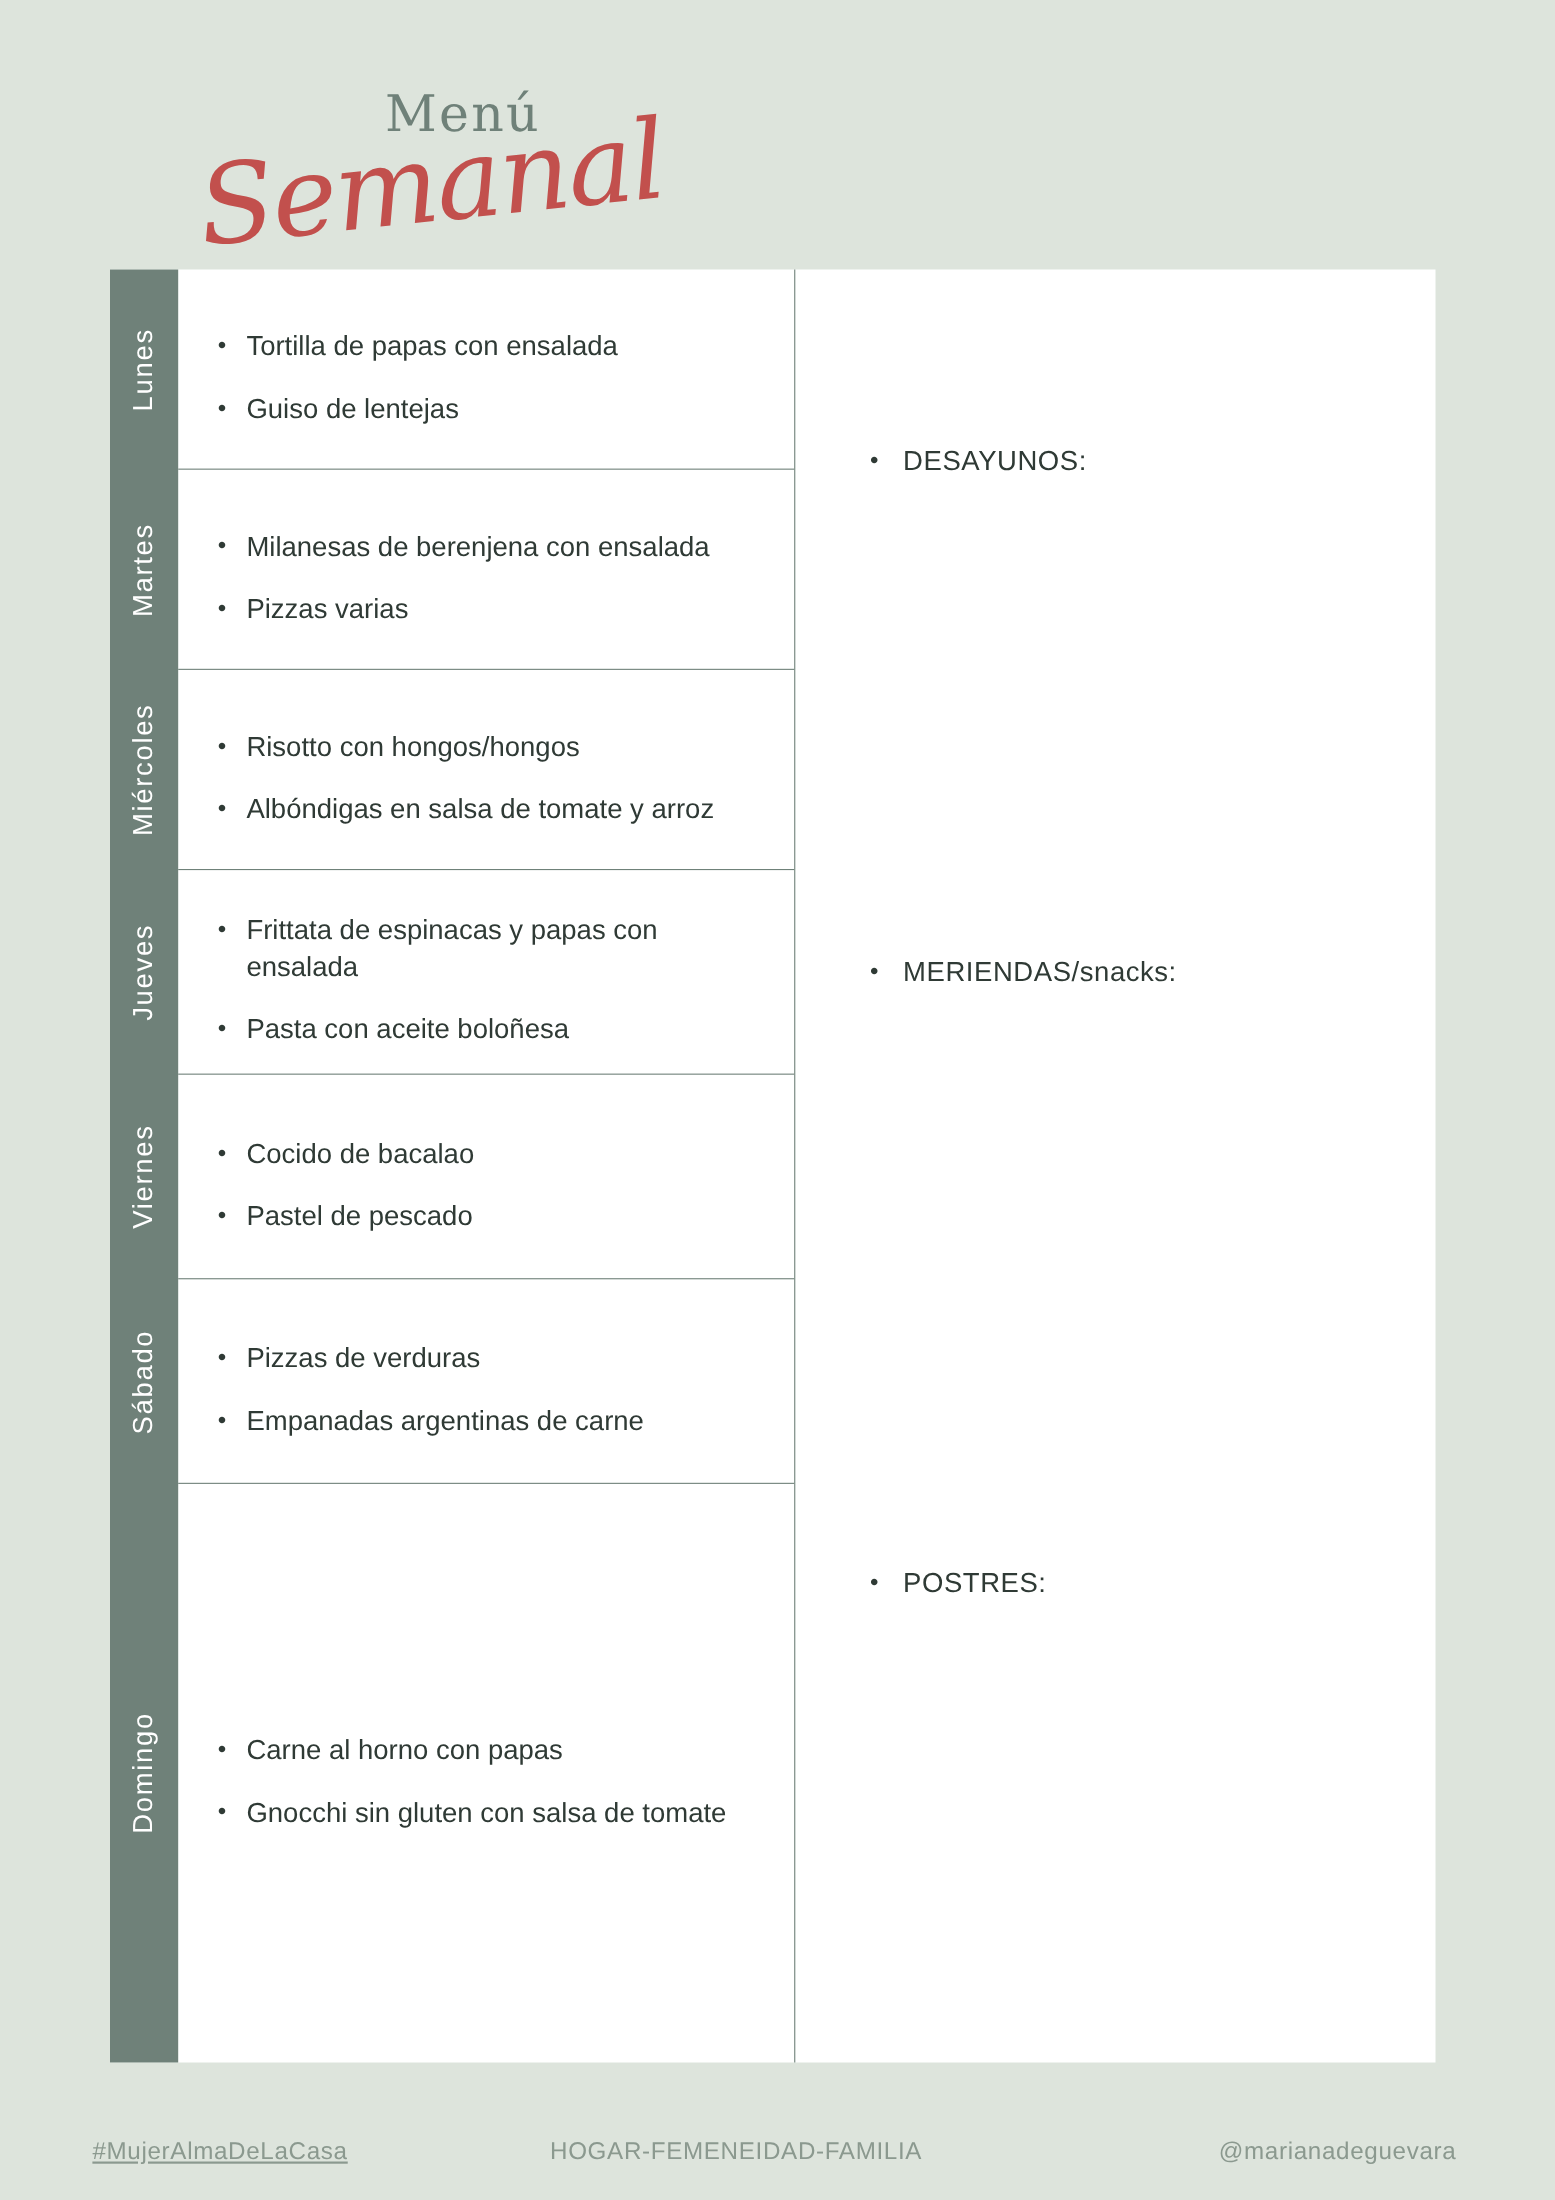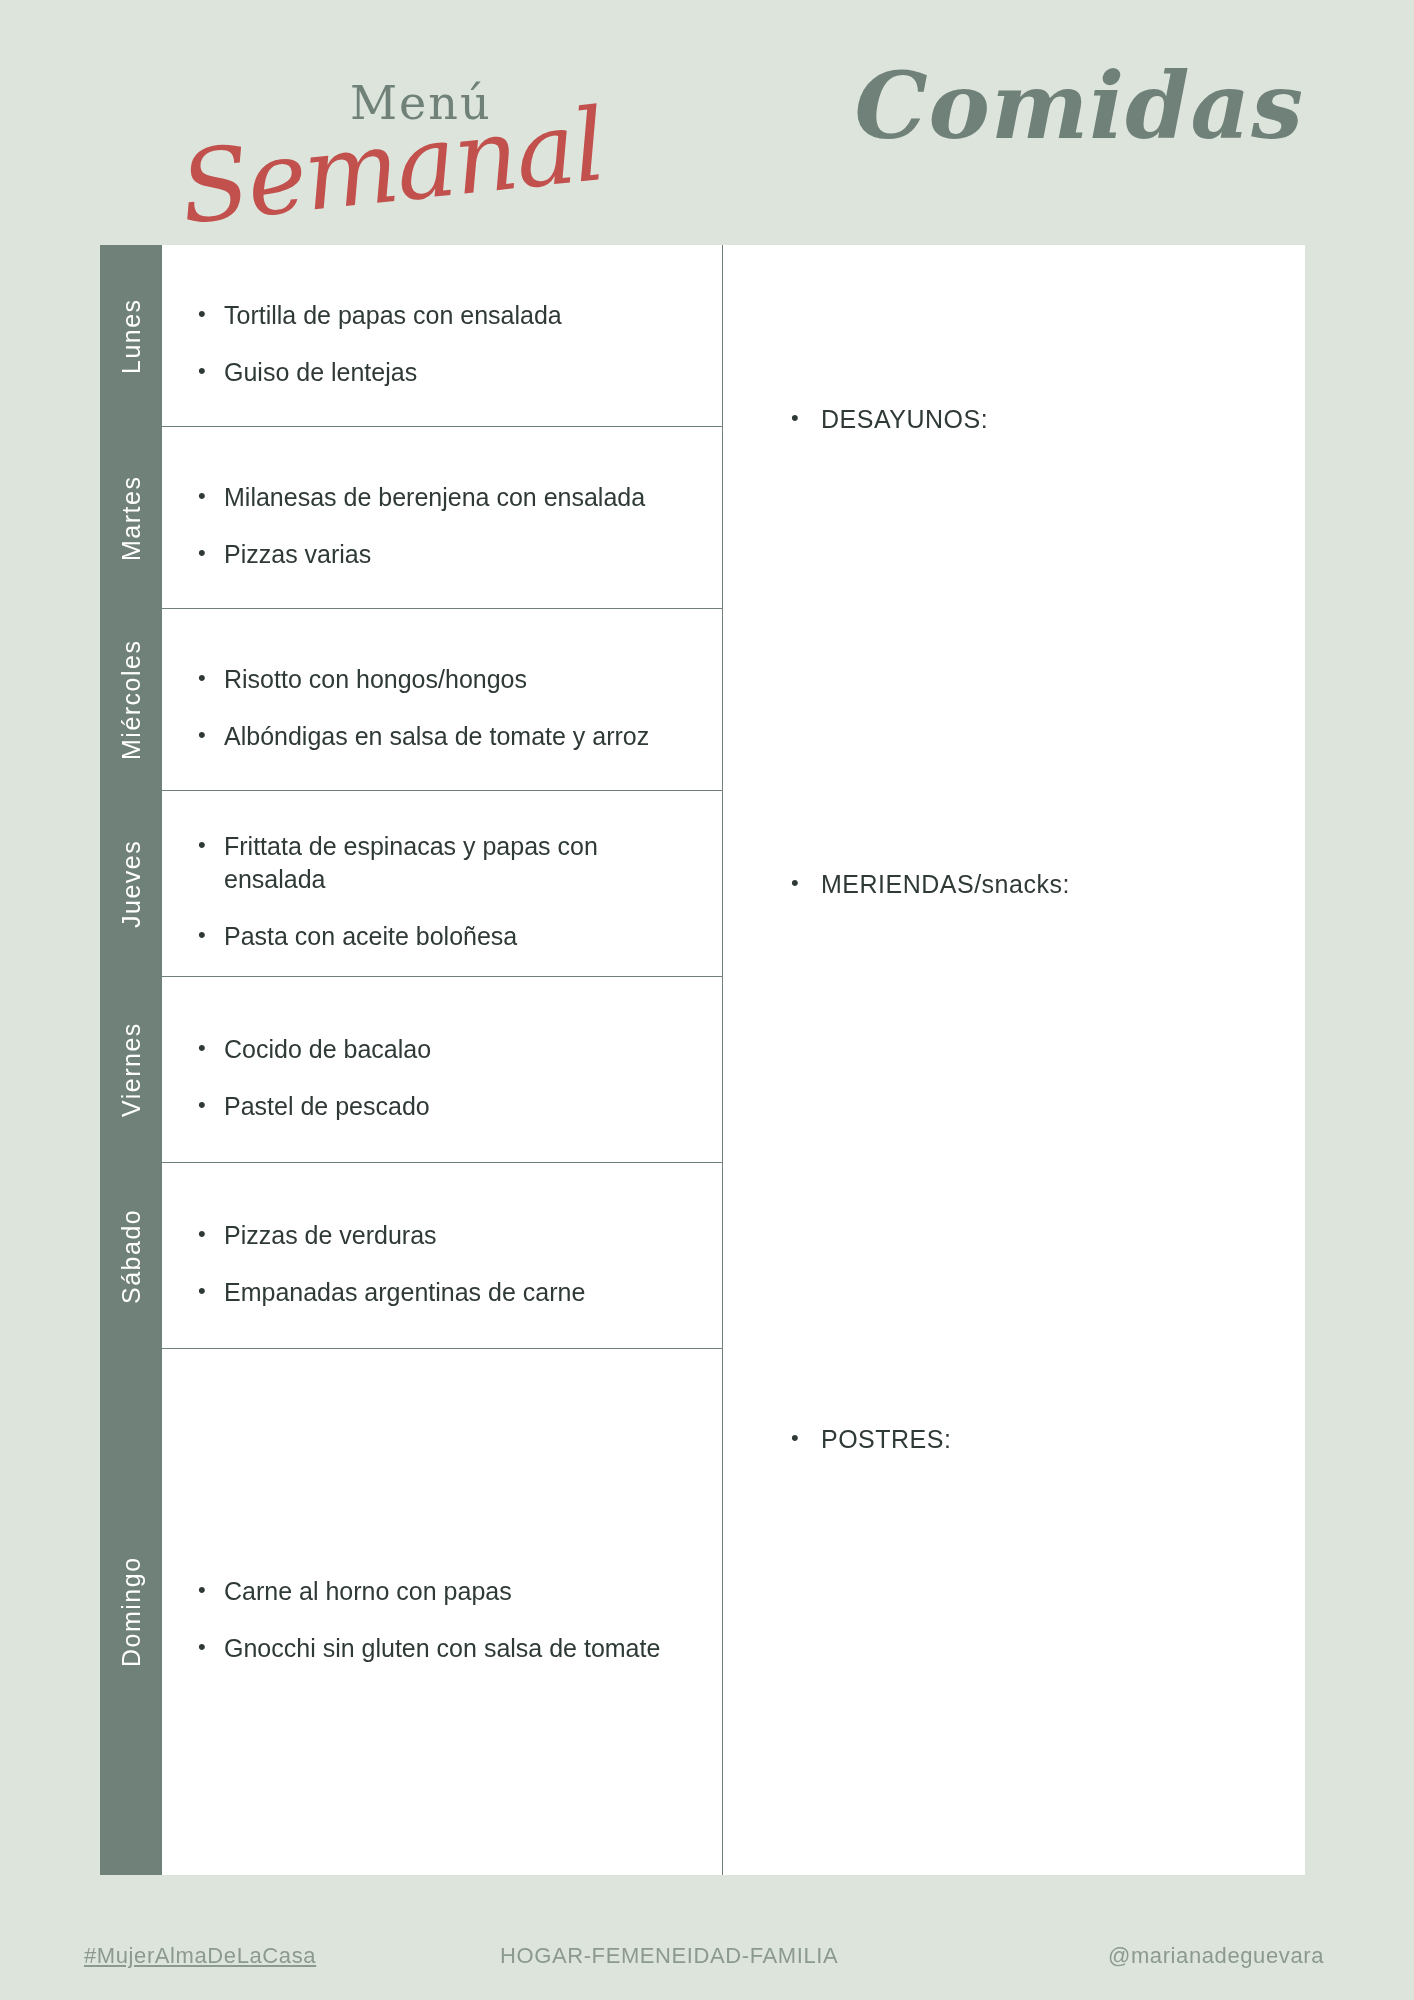--- a/index.html
+++ b/index.html
@@ -178,21 +178,20 @@
   .footer .f-right{ position: absolute; right: 90px; }
 </style>
 </head>
 <body>
 
 <div class="header">
   <div class="title-left">
     <div class="title-menu">Menú</div>
     <div class="title-semanal">Semanal</div>
   </div>
-  <div class="title-right">Comidas</div>
 </div>
 
 <div class="sheet">
 
   <div class="daystrip">
     <div class="day-cell" style="flex:0 0 182px">Lunes</div>
     <div class="day-cell" style="flex:0 0 182px">Martes</div>
     <div class="day-cell" style="flex:0 0 182px">Miércoles</div>
     <div class="day-cell" style="flex:0 0 186px">Jueves</div>
     <div class="day-cell" style="flex:0 0 186px">Viernes</div>

